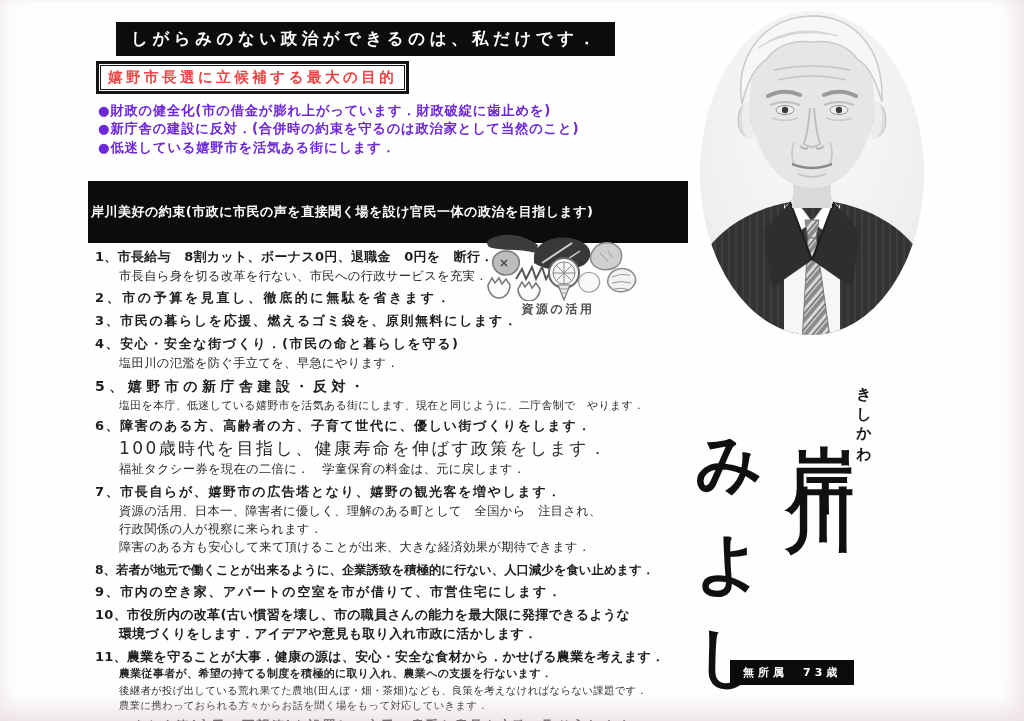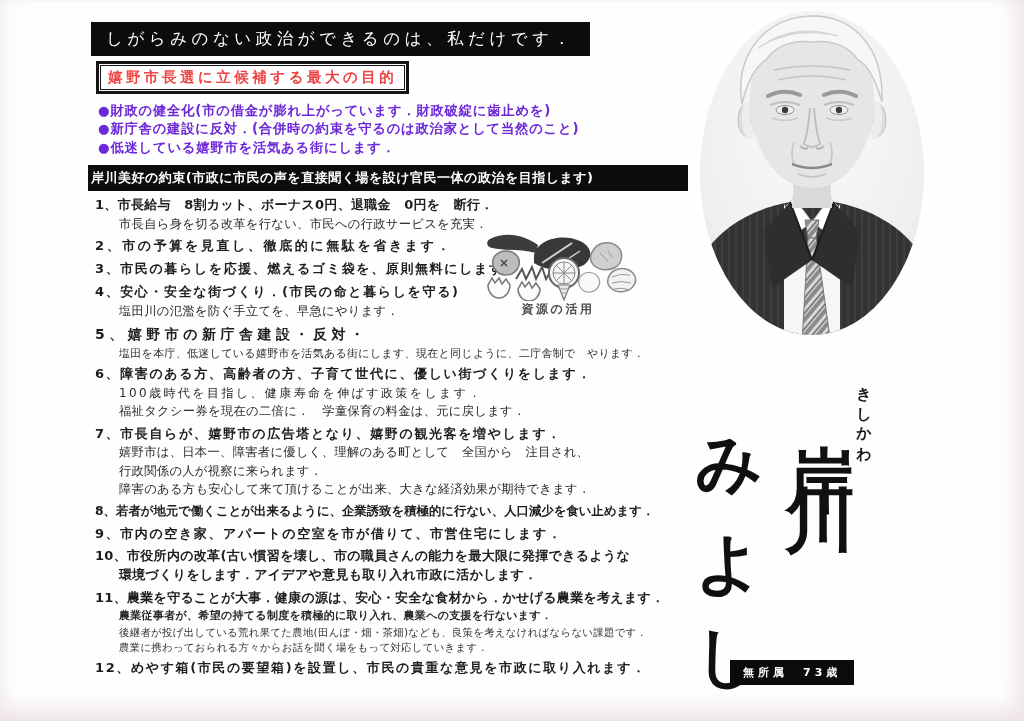--- a/index.html
+++ b/index.html
@@ -15,61 +15,61 @@
     content:"";position:absolute;inset:0;pointer-events:none;
     box-shadow:inset 0 0 1px #d9d9d9,
                inset -9px -12px 20px rgba(221,196,200,0.40),
                inset 8px 0 16px rgba(228,215,217,0.22);
   }
 
   
   .left-col{position:absolute;left:88px;top:22px;width:600px;}
 
   .banner1{
-    display:inline-block;margin-left:3px;
+    display:inline-block;margin-left:28px;
     background:#0c0c0c;color:#ffffff;
-    font-size:16.5px;font-weight:normal;letter-spacing:4.5px;
+    font-size:16.5px;font-weight:bold;letter-spacing:4.5px;
     padding:6px 15px;white-space:nowrap;
   }
   .purpose-outer{
     display:inline-block;border:3px solid #141414;padding:1px;
     margin:5px 0 0 8px;background:#ffffff;
   }
   .purpose-inner{
     border:1px solid #141414;padding:2px 7px;
     font-size:14.5px;font-weight:bold;letter-spacing:3.5px;color:#ef4444;
     white-space:nowrap;
   }
   .bullets{margin:8px 0 0 10px;}
   .bullet{
     font-size:13.3px;font-weight:bold;color:#6d28d9;
     letter-spacing:0.8px;line-height:1.38;white-space:nowrap;
   }
   .banner2{
-    margin-top:8px;background:#0c0c0c;color:#ffffff;
+    margin-top:24px;background:#0c0c0c;color:#ffffff;
     font-size:13px;font-weight:bold;letter-spacing:0.5px;
-    padding:4px 3px;white-space:nowrap;
+    padding:22px 3px;white-space:nowrap;
   }
 
   .promises{margin-top:3px;padding-left:7px;}
   .promise{margin-top:6px;}
   .p-title{
     font-size:13px;font-weight:bold;color:#1d1d1d;
     line-height:1.3;letter-spacing:0.3px;white-space:nowrap;
   }
   .p-title.sp1{letter-spacing:1.6px;}
   .p-title.sp2{letter-spacing:2.6px;}
   .p-title.sp3{letter-spacing:4.5px;font-size:14px;}
   .p-title.tight{letter-spacing:0;font-size:12.4px;}
   .p-title.cont{margin-left:24px;margin-top:2px;}
   .p-sub{
     font-size:11.8px;font-weight:500;color:#2a2a2a;
     margin:3px 0 0 24px;line-height:1.25;letter-spacing:0.3px;white-space:nowrap;
   }
-  .p-sub.sp{letter-spacing:2.4px;font-size:12px;}
+  .p-sub.sp{letter-spacing:2.4px;font-size:17px;}
   .p-sub.md{font-size:12.3px;}
   .p-sub.sm{font-size:11px;}
   .p-sub.xs{font-size:10.4px;margin-top:2px;color:#333;}
   .p-sub.strong{font-weight:bold;font-size:11px;font-family:Liberation Mono, monospace;}
 
   
   .resources{position:absolute;left:476px;top:227px;width:164px;text-align:center;}
   .resources svg{display:block;}
   .res-caption{
     margin-top:0px;font-size:12px;font-weight:bold;color:#4c4c4c;
@@ -149,21 +149,21 @@
       </div>
 
       <div class="promise">
         <div class="p-title sp1">6、障害のある方、高齢者の方、子育て世代に、優しい街づくりをします．</div>
         <div class="p-sub sp">100歳時代を目指し、健康寿命を伸ばす政策をします．</div>
         <div class="p-sub md">福祉タクシー券を現在の二倍に．　学童保育の料金は、元に戻します．</div>
       </div>
 
       <div class="promise">
         <div class="p-title sp1">7、市長自らが、嬉野市の広告塔となり、嬉野の観光客を増やします．</div>
-        <div class="p-sub md">嬉野市は、日本一、障害者に優しく、理解のある町として　全国から　注目され、</div>
+        <div class="p-sub md">資源の活用、日本一、障害者に優しく、理解のある町として　全国から　注目され、</div>
         <div class="p-sub md">行政関係の人が視察に来られます．</div>
         <div class="p-sub md">障害のある方も安心して来て頂けることが出来、大きな経済効果が期待できます．</div>
       </div>
 
       <div class="promise">
         <div class="p-title tight">8、若者が地元で働くことが出来るように、企業誘致を積極的に行ない、人口減少を食い止めます．</div>
       </div>
 
       <div class="promise">
         <div class="p-title sp1">9、市内の空き家、アパートの空室を市が借りて、市営住宅にします．</div>

